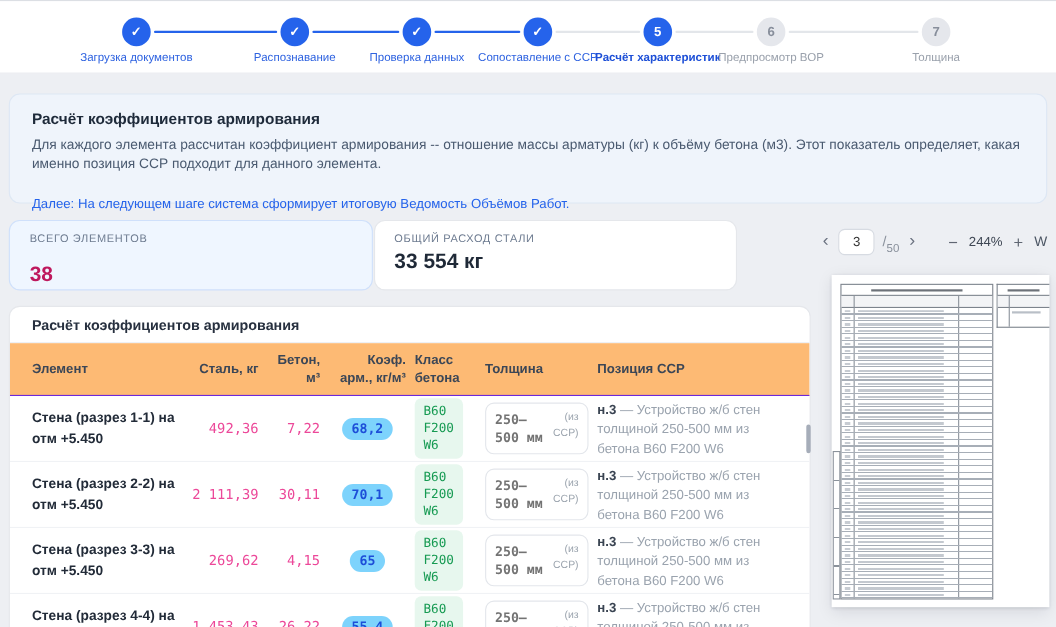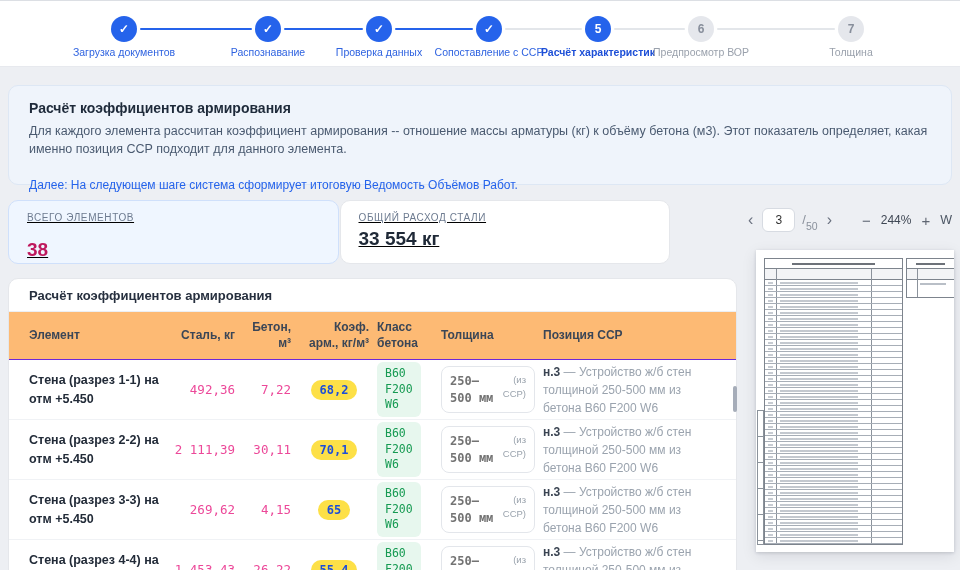--- a/index.html
+++ b/index.html
@@ -26,21 +26,21 @@
 
   
   .info-card { position:absolute; left:8px; top:85px; width:944px; height:100px;
     background:#eff4fb; border:1px solid #dde7f4; border-radius:10px; padding:14px 20px; }
   .info-title { font-size:14px; font-weight:700; color:#1e2a3a; }
   .info-body { margin-top:6px; font-size:12.5px; line-height:1.45; color:#4a5a70; }
   .info-next { margin-top:20px; font-size:12px; color:#2563eb; }
 
   
   .summary-row { position:absolute; left:8px; top:200px; width:662px; height:64px;
-    display:flex; gap:1px;text-decoration:underline; }
+    display:flex; gap:1px; }
   .sum-card { flex:1; border-radius:10px; padding:11px 18px; }
   .sum-card.blue  { background:#eff6ff; border:1px solid #cfe0fb; }
   .sum-card.plain { background:#ffffff; border:1px solid #e5e7eb; }
   .sum-card.green { background:#effbf4; border:1px solid #c8ecd6; }
   .sum-label { font-size:10px; letter-spacing:.6px; color:#6d7b90; }
   .sum-value { margin-top:5px; font-size:19px; font-weight:700; color:#1f2937; }
   .sum-card.blue  .sum-value { color:#be185d;margin-top:16px; }
   .sum-card.green .sum-value { color:#16a34a; }
 
   
@@ -52,21 +52,21 @@
     column-gap:8px; padding:0 20px; align-items:center; }
   .thead { min-height:48px; background:#fdba74; border-bottom:1px solid #6d28d9;
     font-size:12px; font-weight:700; color:#3b4656; }
   .thead .hc { white-space:pre-line; line-height:1.3; }
   .hc.r { text-align:right; }
   .trow { min-height:60px; border-bottom:1px solid #f0f2f5; font-size:12.5px; }
   .cell-el { font-weight:700; color:#222b38; line-height:1.5; }
   .cell-num { text-align:right; color:#ec4899; font-size:12.5px; }
   .cell-coef { text-align:center; }
   .coef-badge { display:inline-block; padding:3px 9px; border-radius:999px;
-    background:#fde047; color:#1d4ed8; font-size:12px; font-weight:700; }
+    background:#7dd3fc; color:#1d4ed8; font-size:12px; font-weight:700; }
   .cls-badge { display:inline-block; padding:4px 8px; border-radius:6px; background:#e7f7ee;
     color:#169a52; font-size:11.5px; line-height:1.35; white-space:pre-line; }
   .thick-chip { display:flex; align-items:flex-start; gap:4px; border:1px solid #e3e6eb;
     background:#fff; border-radius:8px; padding:6px 8px; }
   .thick-val { font-weight:700; font-size:12px; color:#737373; width:52px; line-height:1.4; }
   .thick-src { margin-left:auto; font-size:9.5px; color:#9aa3ad; text-align:right; width:26px; line-height:1.5; }
   .cell-pos { font-size:12px; line-height:1.5; }
   .pos-code { font-weight:700; color:#3a4452; }
   .pos-text { color:#9aa3ae; }
 

